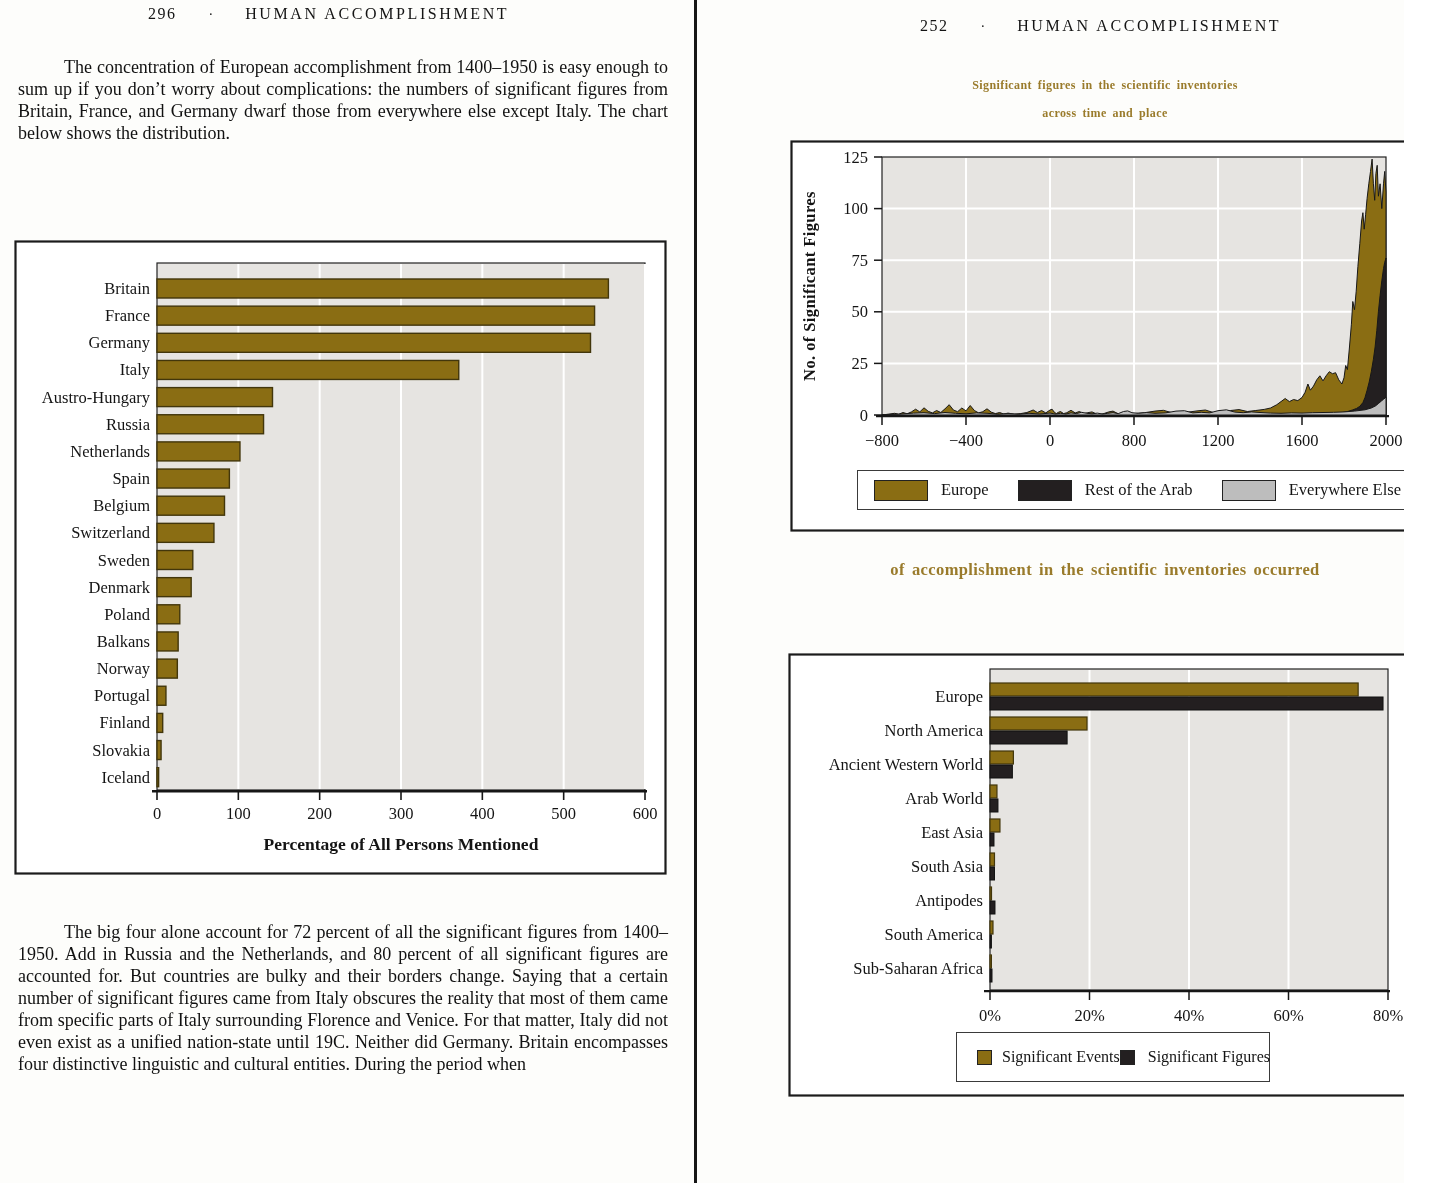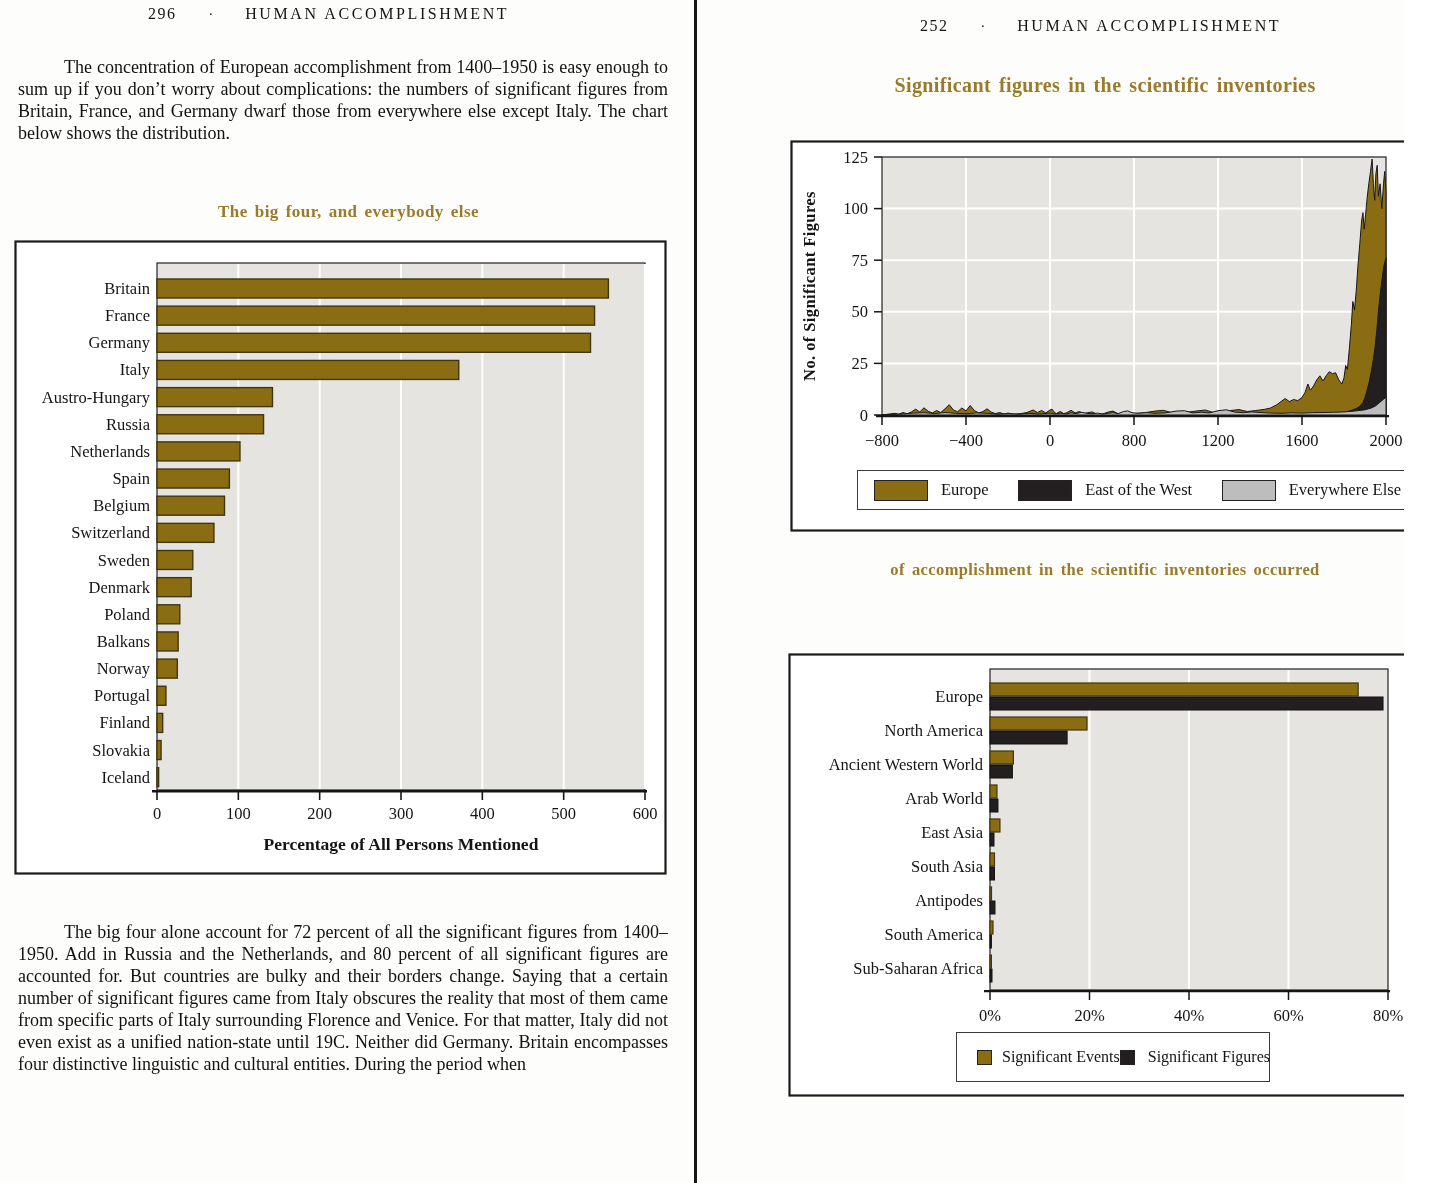--- a/index.html
+++ b/index.html
@@ -42,21 +42,20 @@
 
   <div class="page left">
     <div class="runhead" style="left:148px;top:5px">
       <span class="num">296</span>
       <span class="sep">·</span>
       <span class="rtitle">HUMAN ACCOMPLISHMENT</span>
     </div>
 
     <div class="para" style="left:18px;top:56px;width:650px">The concentration of European accomplishment from 1400–1950 is easy enough to sum up if you don’t worry about complications: the numbers of significant figures from Britain, France, and Germany dwarf those from everywhere else except Italy. The chart below shows the distribution.</div>
 
-    <div class="chart-title" style="left:0;top:198px;width:697px">The big four, and everybody else</div>
 
     <div class="box" style="left:14px;top:240px;width:653px;height:635px">
       <svg id="chartA" width="653" height="635">
           <rect x="1.5" y="1.5" width="650" height="632" fill="#fff" stroke="#1b1b1b" stroke-width="2.2"></rect>
           <rect x="143" y="23" width="488" height="527" fill="#E6E4E1" stroke="#222" stroke-width="1.2"></rect>
           <line x1="224.33333333333331" y1="24" x2="224.33333333333331" y2="549" stroke="#FFFFFF" stroke-width="2"></line>
           <line x1="305.66666666666663" y1="24" x2="305.66666666666663" y2="549" stroke="#FFFFFF" stroke-width="2"></line>
           <line x1="387" y1="24" x2="387" y2="549" stroke="#FFFFFF" stroke-width="2"></line>
           <line x1="468.3333333333333" y1="24" x2="468.3333333333333" y2="549" stroke="#FFFFFF" stroke-width="2"></line>
           <line x1="549.6666666666667" y1="24" x2="549.6666666666667" y2="549" stroke="#FFFFFF" stroke-width="2"></line>
@@ -121,22 +120,23 @@
     <div class="para" style="left:18px;top:921px;width:650px">The big four alone account for 72 percent of all the significant figures from 1400–1950. Add in Russia and the Netherlands, and 80 percent of all significant figures are accounted for. But countries are bulky and their borders change. Saying that a certain number of significant figures came from Italy obscures the reality that most of them came from specific parts of Italy surrounding Florence and Venice. For that matter, Italy did not even exist as a unified nation-state until 19C. Neither did Germany. Britain encompasses four distinctive linguistic and cultural entities. During the period when</div>
   </div>
 
   <div class="page right">
     <div class="runhead" style="left:223px;top:17px">
       <span class="num">252</span>
       <span class="sep">·</span>
       <span class="rtitle">HUMAN ACCOMPLISHMENT</span>
     </div>
 
-    <div class="chart-title" style="left:73px;top:72px;width:670px;font-size:20px">
+    <div class="chart-title" style="left:73px;top:72px;width:670px;font-size:12px">
       <div>Significant figures in the scientific inventories</div>
+      <div>across time and place</div>
     </div>
 
     <div class="box" style="left:93px;top:140px;width:632px;height:392px">
       <svg id="chartB" width="632" height="392">
           <rect x="1.5" y="1.5" width="629" height="389" fill="#fff" stroke="#1b1b1b" stroke-width="2.2"></rect>
           <rect x="92" y="17" width="504" height="258" fill="#E6E4E1" stroke="#222" stroke-width="1.2"></rect>
           <line x1="93" y1="223.4" x2="595" y2="223.4" stroke="#FFFFFF" stroke-width="2"></line>
           <line x1="93" y1="171.8" x2="595" y2="171.8" stroke="#FFFFFF" stroke-width="2"></line>
           <line x1="93" y1="120.19999999999999" x2="595" y2="120.19999999999999" stroke="#FFFFFF" stroke-width="2"></line>
           <line x1="93" y1="68.6" x2="595" y2="68.6" stroke="#FFFFFF" stroke-width="2"></line>
@@ -177,21 +177,21 @@
           <text x="78" y="22.5" text-anchor="end" class="tick-label">125</text>
           <text transform="translate(25,146) rotate(-90)" text-anchor="middle" class="ylabel">No. of Significant Figures</text>
         </svg>
       <div class="legend" style="left:67px;top:330px;width:561px;height:40px;padding:0 16px">
         <div class="leg-item">
           <span class="sw big sw-olive"></span>
           <span class="lbl">Europe</span>
         </div>
         <div class="leg-item">
           <span class="sw big sw-black"></span>
-          <span class="lbl">East of the West</span>
+          <span class="lbl">Rest of the Arab</span>
         </div>
         <div class="leg-item">
           <span class="sw big sw-gray"></span>
           <span class="lbl">Everywhere Else</span>
         </div>
       </div>
     </div>
 
     <div class="chart-title" style="left:73px;top:556px;width:670px;font-size:16.5px">
       <div>of accomplishment in the scientific inventories occurred</div>

